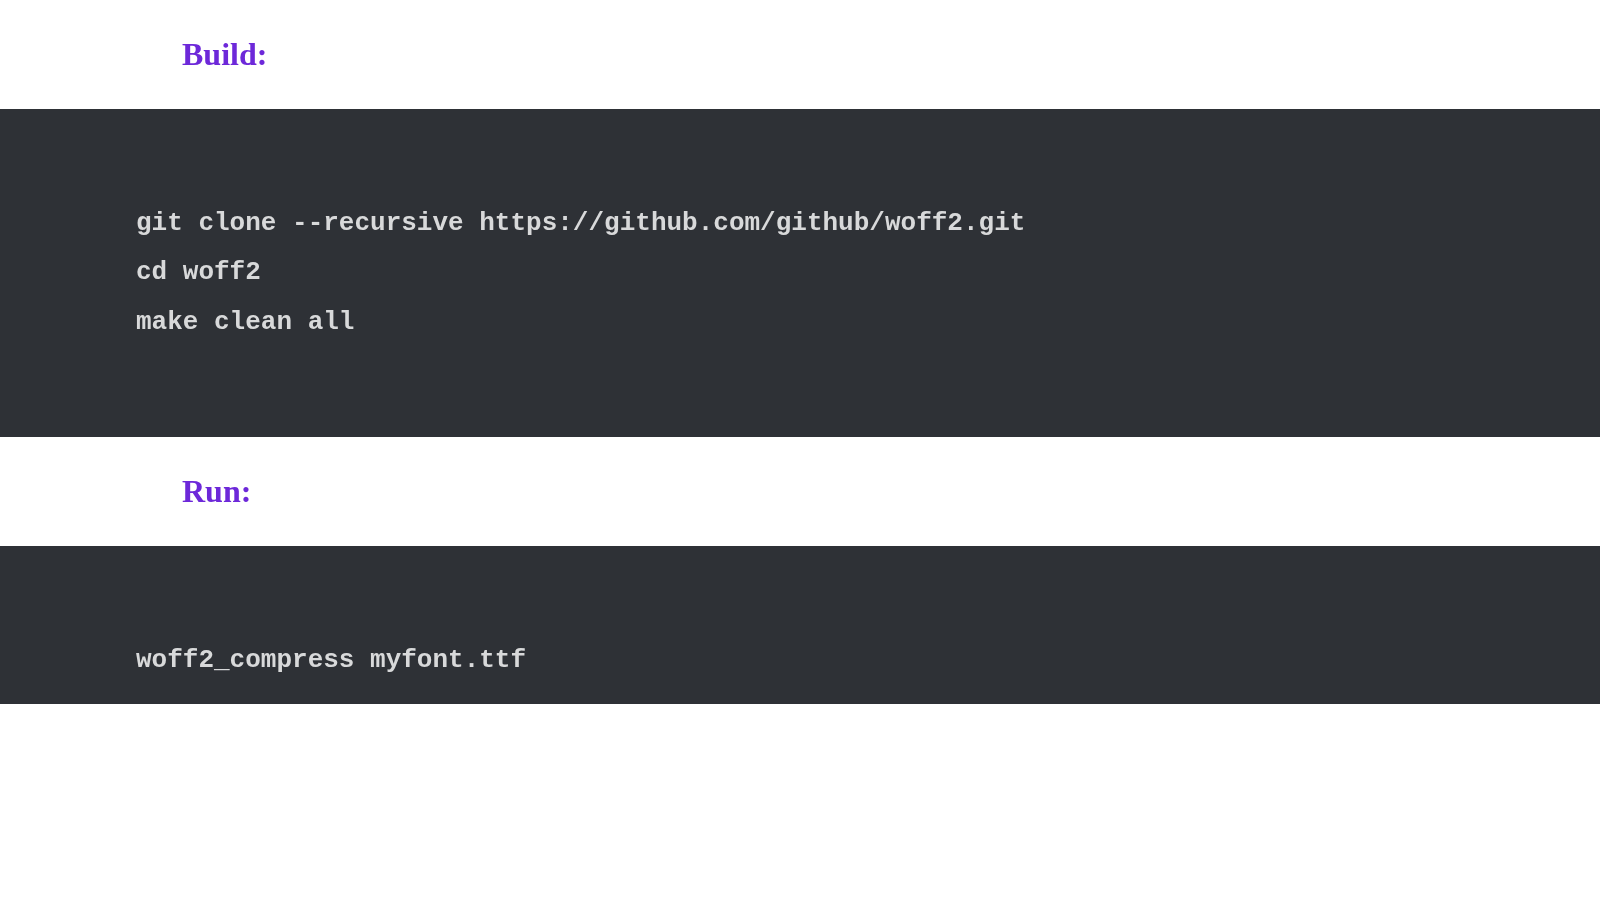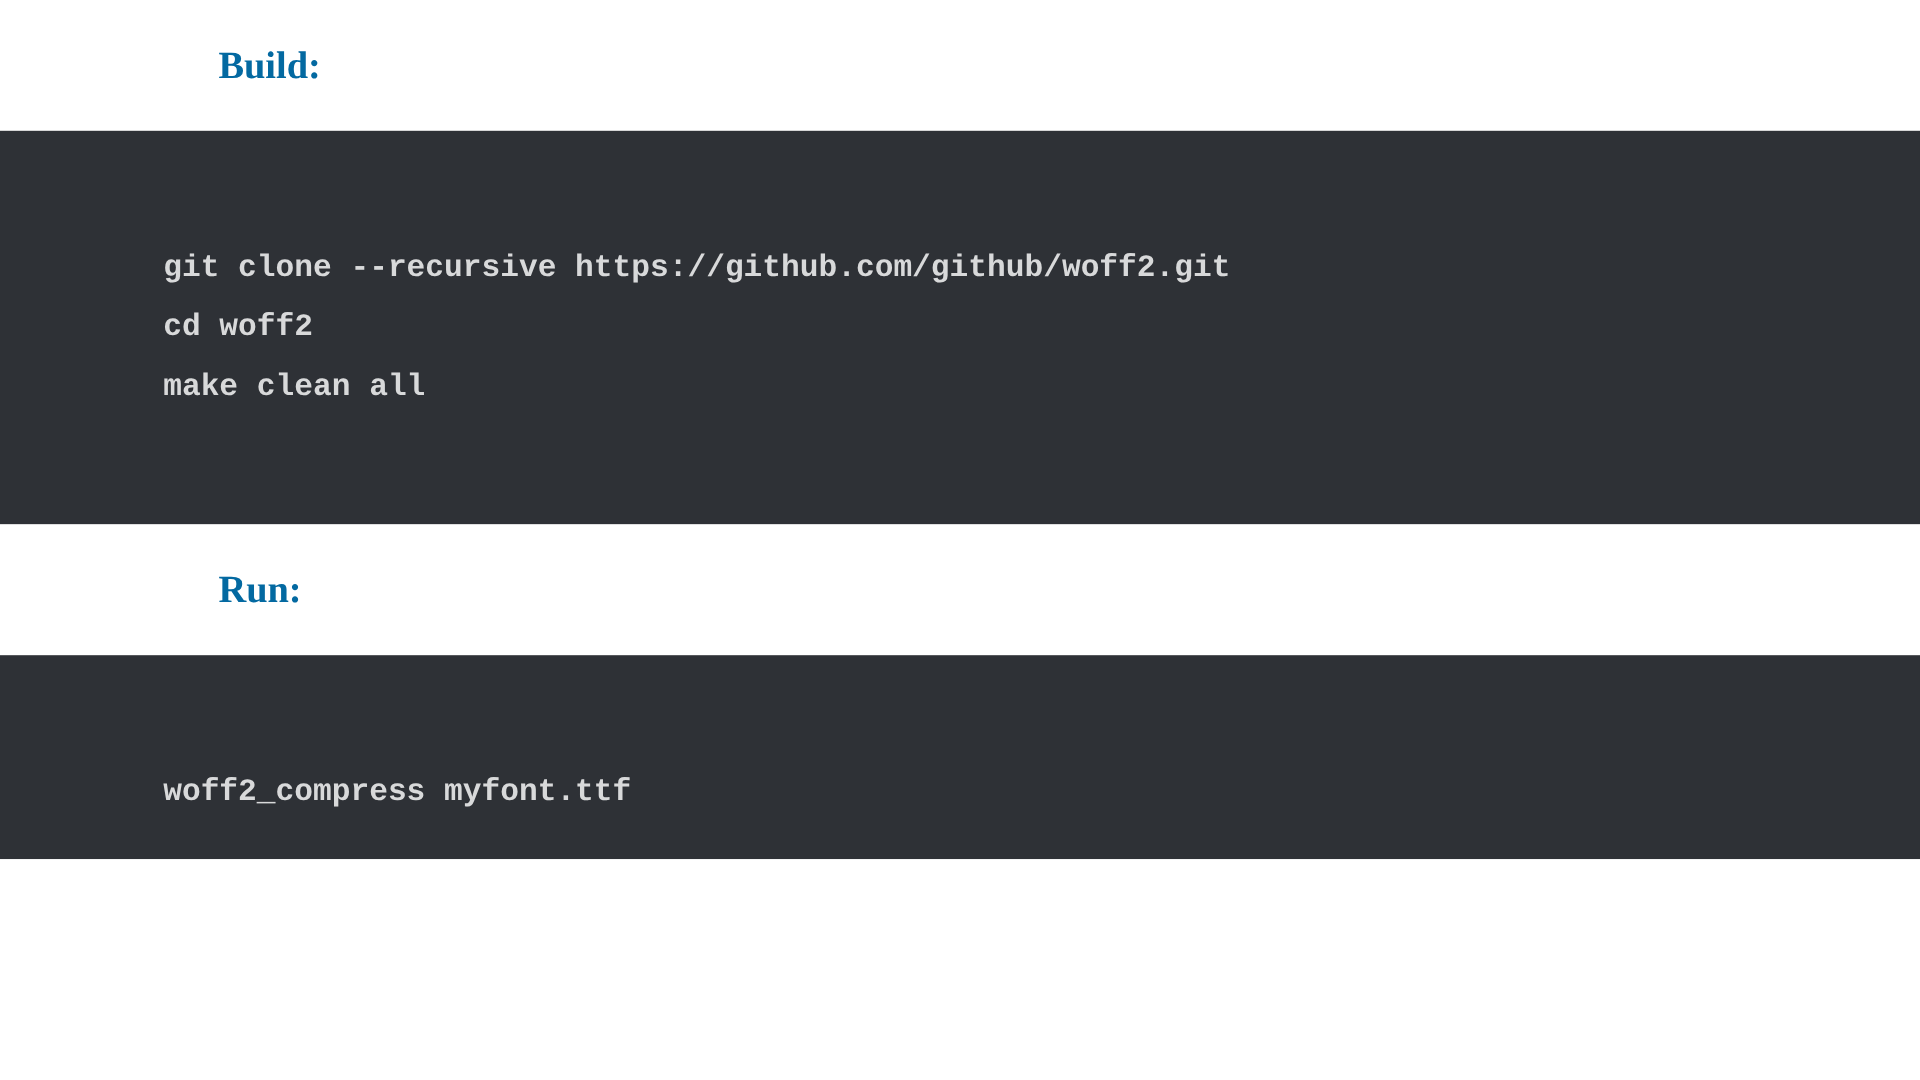--- a/index.html
+++ b/index.html
@@ -10,35 +10,35 @@
     body {
       font-family: Georgia, 'Times New Roman', serif;
       background: #ffffff;
       color: #000000;
       width: 1600px;
     }
     .section-heading {
       font-size: 32px;
       font-weight: bold;
       padding: 36px 0 36px 182px;
-      color: #0369a1;
+      color: #6d28d9;
       background: #ffffff;
     }
     .code-block {
       background: #2e3136;
       color: #d8d9da;
       font-family: 'Courier New', Courier, monospace;
       font-size: 26px;
       font-weight: bold;
       line-height: 1.9;
       padding: 90px 0 90px 136px;
       white-space: pre;
     }
     .code-block-last {
-      padding-bottom: 30px;
+      padding-bottom: 18px;
     }
   </style>
 </head>
 <body>
 
 <div class="section-heading">Build:</div>
 
 <div class="code-block">git clone --recursive https://github.com/github/woff2.git
 cd woff2
 make clean all</div>

